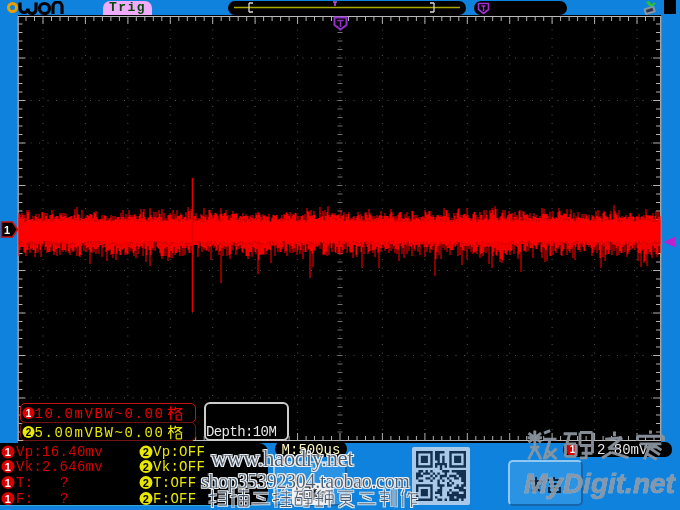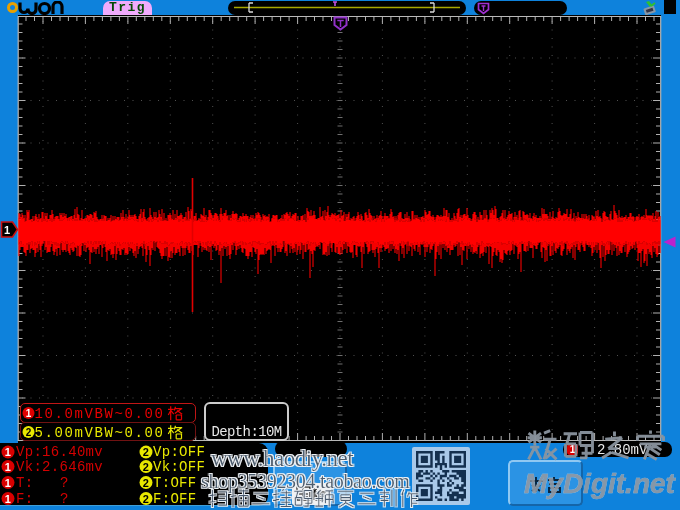--- a/index.html
+++ b/index.html
@@ -81,21 +81,21 @@
 <text x="14.5" y="35" fill="#e8e800" font-size="14" font-family="Liberation Mono" letter-spacing="1.6">5.00mVBW~0.00</text>
 <g stroke="#e80000" stroke-width="1.2" fill="none">
         <path d="M150.7 4.3L150.7 18.2M148.0 7.3L153.7 7.3M150.7 8.5L148.3 13.0M151.0 8.5L153.7 12.2M155.5 4.8L154.3 8.5M154.8 6.7L162.2 6.7M161.5 6.7L154.8 11.5M157.0 8.5L162.2 12.2M156.2 13.0L161.5 13.0M156.2 13.0L156.2 17.8M161.5 13.0L161.5 17.8M156.2 17.8L161.5 17.8"></path>
       </g>
 <g stroke="#e8e800" stroke-width="1.2" fill="none">
         <path d="M150.7 23.3L150.7 37.2M148.0 26.3L153.7 26.3M150.7 27.5L148.3 32.0M151.0 27.5L153.7 31.2M155.5 23.8L154.3 27.5M154.8 25.7L162.2 25.7M161.5 25.7L154.8 30.5M157.0 27.5L162.2 31.2M156.2 32.0L161.5 32.0M156.2 32.0L156.2 36.8M161.5 32.0L161.5 36.8M156.2 36.8L161.5 36.8"></path>
       </g>
 </svg>
 <div class="abs" style="left:204px;top:402px;width:85px;height:39px;background:#000;border:2px solid #ccc;border-radius:6px"></div>
 <div class="abs mono" style="left:206px;top:405px;width:81px;color:#000000;font-size:14px;letter-spacing:-0.6px">(1GS/s)</div>
-<div class="abs mono" style="left:206px;top:424px;width:81px;text-align:center;color:#e8e8e8;font-size:14px;letter-spacing:-0.6px">Depth:10M</div>
+<div class="abs mono" style="left:206px;top:424px;width:81px;color:#e8e8e8;font-size:14px;letter-spacing:-0.6px">Depth:10M</div>
 
 <div class="abs" style="left:0;top:443px;width:680px;height:67px;background:#0e82dc"></div>
 <div class="abs" style="left:0;top:443px;width:268px;height:63px;background:#000;border-radius:0 9px 9px 0;border-bottom:1.5px solid #3f9fd8"></div>
 
 <svg class="abs" style="left:0;top:443px" width="268" height="64">
 <g font-family="Liberation Mono" font-size="14" letter-spacing="0.3">
 <circle cx="8" cy="9" r="6.5" fill="#d80000"></circle>
         <text x="8" y="13" fill="#fff" font-size="11" font-weight="bold" text-anchor="middle" font-family="Liberation Sans">1</text>
 <circle cx="8" cy="23.5" r="6.5" fill="#d80000"></circle>
         <text x="8" y="27.5" fill="#fff" font-size="11" font-weight="bold" text-anchor="middle" font-family="Liberation Sans">1</text>
@@ -122,21 +122,21 @@
 <text x="153" y="27.5">Vk:OFF</text>
 <text x="153" y="43.5">T:OFF</text>
 <text x="153" y="59.5">F:OFF</text>
 </g>
 <circle cx="146" cy="55.5" r="6.5" fill="#e8e800"></circle>
         <text x="146" y="59.5" fill="#000" font-size="11" font-weight="bold" text-anchor="middle" font-family="Liberation Sans">2</text>
 </g>
 </svg>
 
 <div class="abs" style="left:275px;top:441px;width:72px;height:16px;background:#000;border-radius:8px"></div>
-<div class="abs mono" style="left:275px;top:443px;width:72px;text-align:center;color:#000000;font-size:14px;line-height:14px">M:500us</div>
+<div class="abs mono" style="left:275px;top:443px;width:72px;text-align:center;color:#fef9c3;font-size:14px;line-height:14px">M:500us</div>
 
 <div class="abs" style="left:563px;top:442px;width:109px;height:15px;background:#000;border-radius:7px"></div>
 <div class="abs" style="left:567px;top:444px;width:11px;height:11px;background:#d80000;border-radius:3px;color:#fff;font-size:10px;font-weight:bold;text-align:center;line-height:11px">1</div>
 <div class="abs mono" style="left:597px;top:443px;color:#e8e8e8;font-size:14px;line-height:14px">2.80mV</div>
 
 <div class="abs" style="left:273px;top:461px;width:74px;height:45px;background:#2b93e4;border:2px solid #90c8f2;border-right-color:#1565a8;border-bottom-color:#1565a8;border-radius:5px"></div>
 <div class="abs" style="left:292px;top:483px;width:39px;height:22px;background:#f2f2f2;border-radius:2px"></div>
 <svg class="abs" style="left:296px;top:486px" width="32" height="16">
 <g stroke="#111" stroke-width="1.2" fill="none">
 <rect x="1" y="1" width="13" height="13"></rect>

